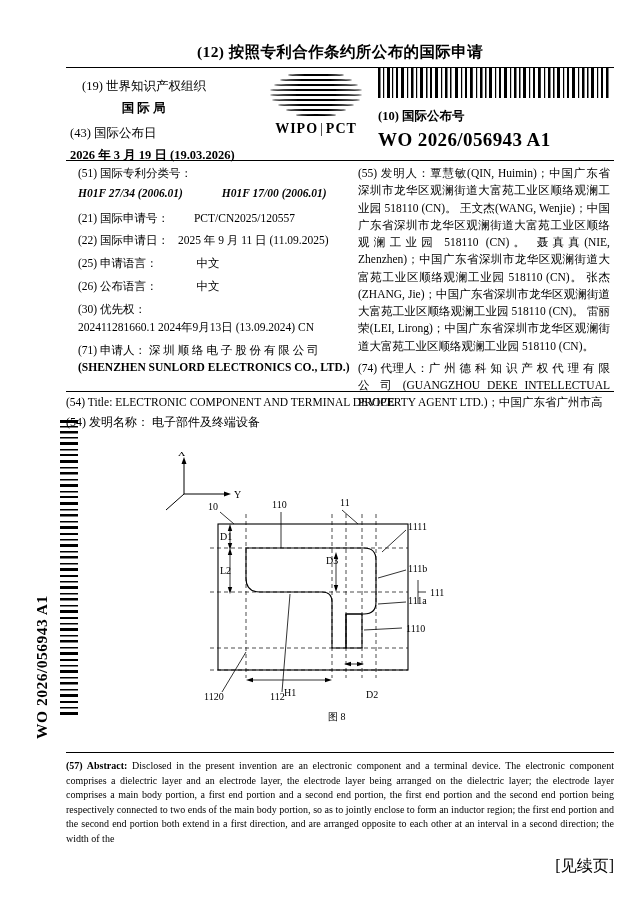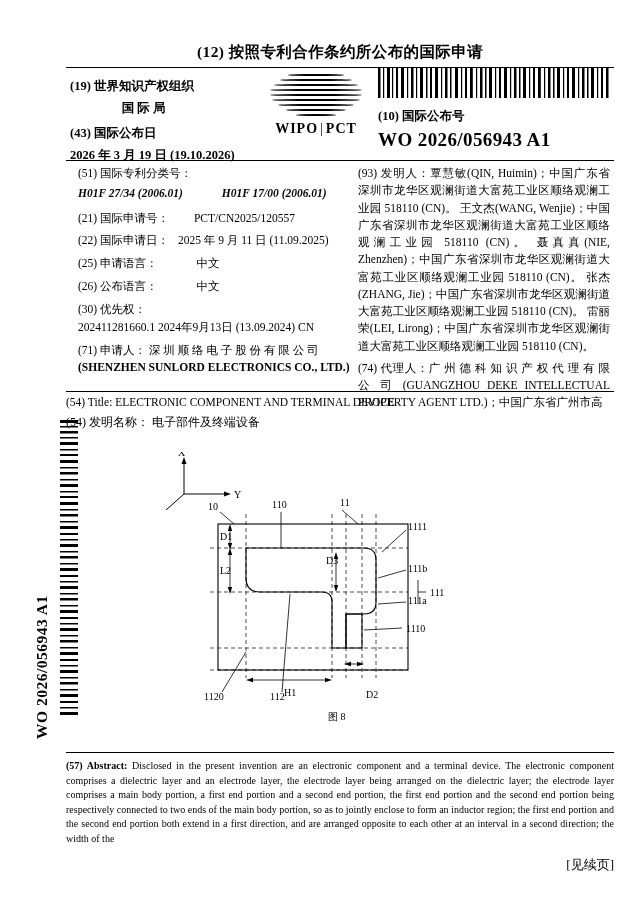--- a/index.html
+++ b/index.html
@@ -71,23 +71,23 @@
     height: 92px;
   }
   .hdr-left {
     position: absolute;
     left: 4px;
     top: 8px;
     width: 185px;
     font-size: 12.5px;
     line-height: 1.75;
   }
-  .hdr-left .l1 { font-weight: bold; }
+  .hdr-left .l1 { font-weight: normal; margin-left: 12px; }
   .hdr-left .l2 { text-align: center; padding-right: 38px; font-weight: bold; }
-  .hdr-left .l3 { font-weight: bold; margin-top: 3px; }
+  .hdr-left .l3 { font-weight: normal; margin-top: 3px; }
   .hdr-left .l4 { font-weight: bold; }
   .hdr-mid {
     position: absolute;
     left: 196px;
     top: 2px;
     width: 108px;
     text-align: center;
   }
   .wipo-lines {
     width: 92px;
@@ -191,21 +191,21 @@
     font-size: 10px;
     line-height: 1.45;
     text-align: justify;
   }
   .footer-note {
     position: absolute;
     left: 66px;
     top: 856px;
     width: 548px;
     text-align: right;
-    font-size: 13px;
+    font-size: 16px;
   }
 </style>
 </head>
 <body>
 
 <div class="page">
 
   <div class="left-spine">
     <svg class="spine-barcode" viewBox="0 0 22 300" preserveAspectRatio="none">
       <g fill="#000">
@@ -267,21 +267,21 @@
   <div class="header">
     <div class="hdr-title">(12) 按照专利合作条约所公布的国际申请</div>
     <div class="hdr-rule"></div>
 
     <div class="hdr-body">
       <div class="hdr-left">
         <div class="l1"><span>(19)</span>
           <span>世界知识产权组织</span></div>
         <div class="l2">国 际 局</div>
         <div class="l3">(43) 国际公布日</div>
-        <div class="l4">2026 年 3 月 19 日 (19.10.2026)</div>
+        <div class="l4">2026 年 3 月 19 日 (19.03.2026)</div>
       </div>
 
       <div class="hdr-mid">
         <div class="wipo-lines">
           <span style="top:2px;  left:18px; width:56px;"></span>
           <span style="top:7px;  left:10px; width:72px;"></span>
           <span style="top:12px; left:4px;  width:84px;"></span>
           <span style="top:17px; left:0px;  width:92px;"></span>
           <span style="top:22px; left:0px;  width:92px;"></span>
           <span style="top:27px; left:2px;  width:88px;"></span>
@@ -394,21 +394,21 @@
 
       <div class="fld just">
         <div><span>(71) 申请人：</span>
           <span>深 圳 顺 络 电 子 股 份 有 限 公 司</span></div>
         <div class="bold">(SHENZHEN SUNLORD ELECTRONICS CO., LTD.)</div>
       </div>
     </div>
 
     <div class="biblio-right">
       <div class="fld just">
-        <span>(93) 发明人：</span><span>覃慧敏(QIN, Huimin)；中国广东省深圳市龙华区观澜街道大富苑工业区顺络观澜工业园 518110 (CN)。 王文杰(WANG, Wenjie)；中国广东省深圳市龙华区观澜街道大富苑工业区顺络观澜工业园 518110 (CN)。 聂真真(NIE, Zhenzhen)；中国广东省深圳市龙华区观澜街道大富苑工业区顺络观澜工业园 518110 (CN)。 张杰(ZHANG, Jie)；中国广东省深圳市龙华区观澜街道大富苑工业区顺络观澜工业园 518110 (CN)。 雷丽荣(LEI, Lirong)；中国广东省深圳市龙华区观澜街道大富苑工业区顺络观澜工业园 518110 (CN)。</span>
+        <span>(55) 发明人：</span><span>覃慧敏(QIN, Huimin)；中国广东省深圳市龙华区观澜街道大富苑工业区顺络观澜工业园 518110 (CN)。 王文杰(WANG, Wenjie)；中国广东省深圳市龙华区观澜街道大富苑工业区顺络观澜工业园 518110 (CN)。 聂真真(NIE, Zhenzhen)；中国广东省深圳市龙华区观澜街道大富苑工业区顺络观澜工业园 518110 (CN)。 张杰(ZHANG, Jie)；中国广东省深圳市龙华区观澜街道大富苑工业区顺络观澜工业园 518110 (CN)。 雷丽荣(LEI, Lirong)；中国广东省深圳市龙华区观澜街道大富苑工业区顺络观澜工业园 518110 (CN)。</span>
       </div>
       <div class="fld just">
         <span>(74) 代理人：</span><span>广 州 德 科 知 识 产 权 代 理 有 限 公 司 (GUANGZHOU DEKE INTELLECTUAL PROPERTY AGENT LTD.)；中国广东省广州市高</span>
       </div>
     </div>
   </div>
 
   <div class="title-sec">
     <div class="title-en">
       <span>(54) Title:</span>

